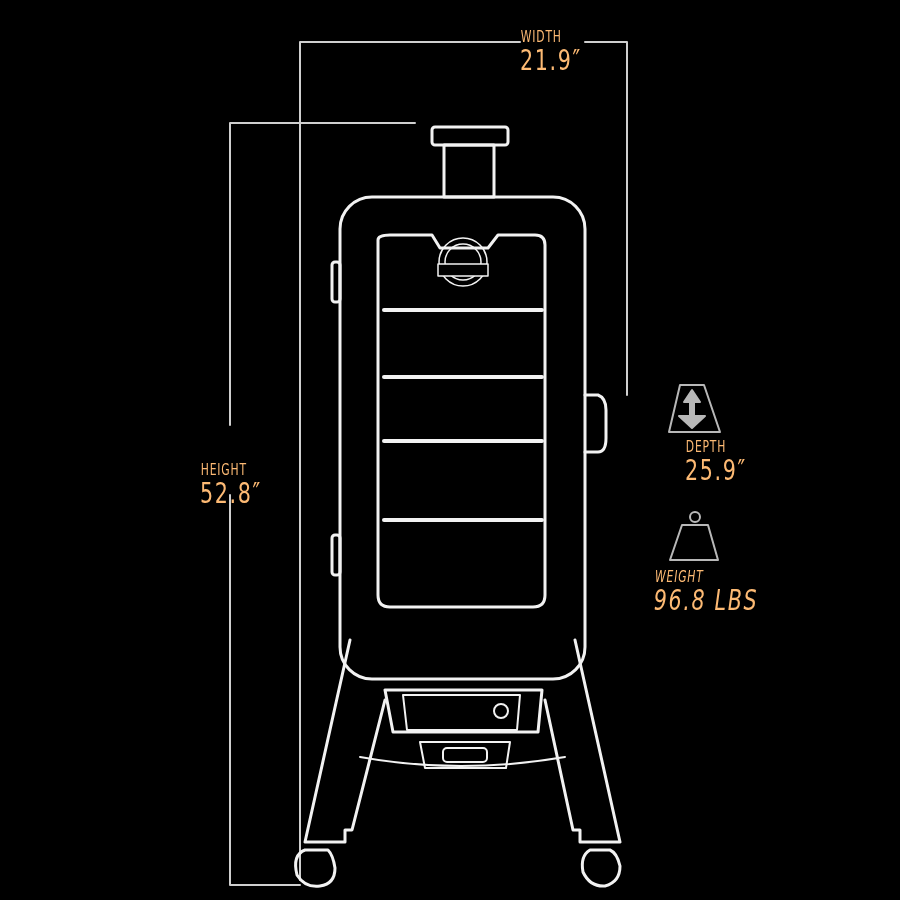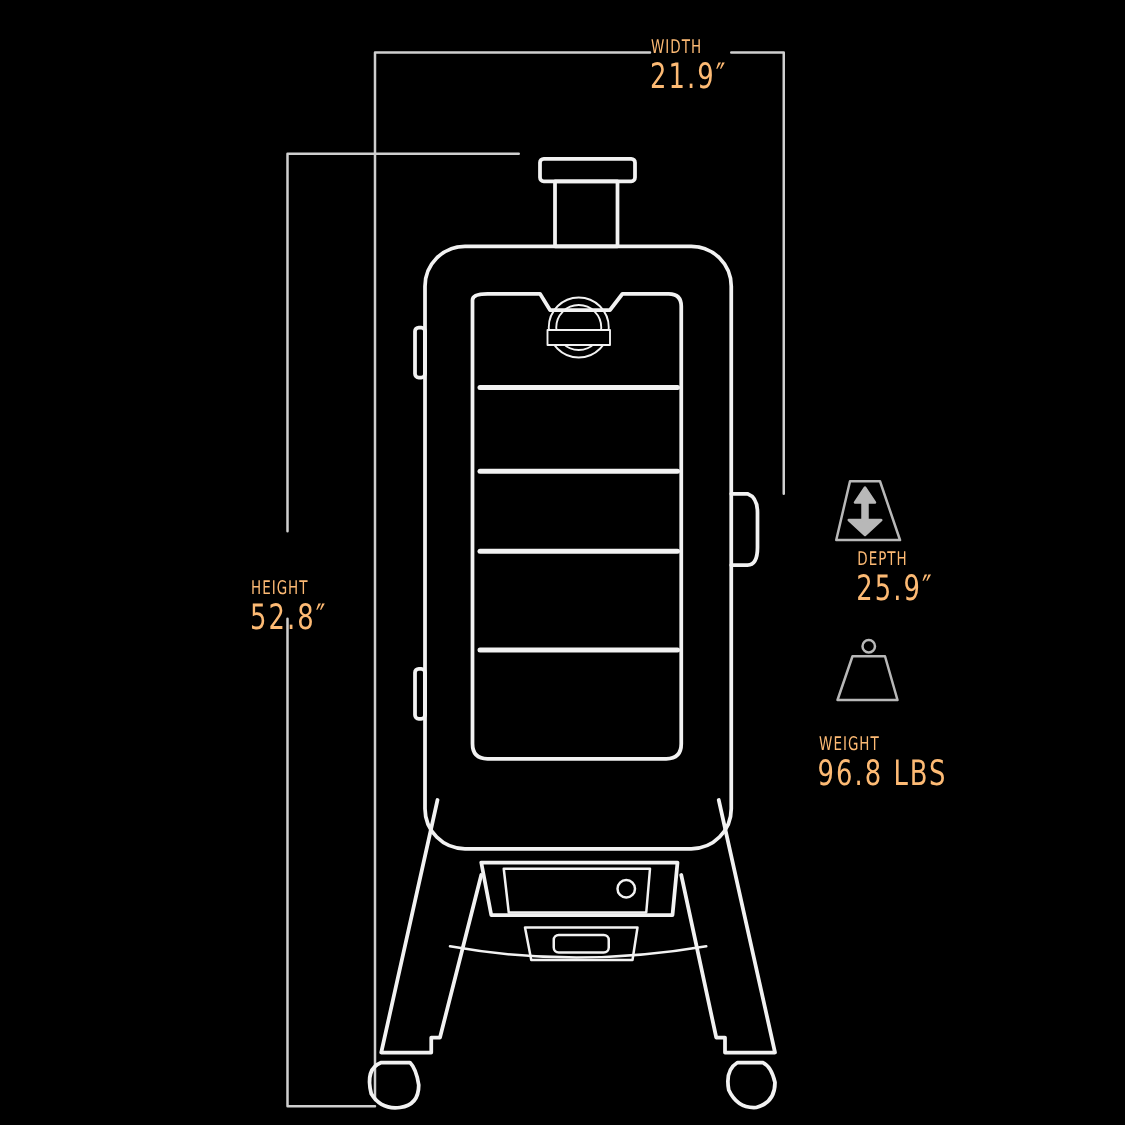--- a/index.html
+++ b/index.html
@@ -87,16 +87,16 @@
 <div class="lbl" style="left:231px; top:430px;margin-top:31px;">
   <span class="cap">HEIGHT</span>
   <span class="val">52.8″</span>
 </div>
 
 <div class="lbl" style="left:696px; top:438px;margin-left:20px;">
   <span class="cap">DEPTH</span>
   <span class="val">25.9″</span>
 </div>
 
-<div class="lbl" style="left:706px; top:586px;">
+<div class="lbl" style="left:706px; top:568px;font-style:italic;">
   <span class="cap">WEIGHT</span>
   <span class="val">96.8 LBS</span>
 </div>
 
 </body></html>

